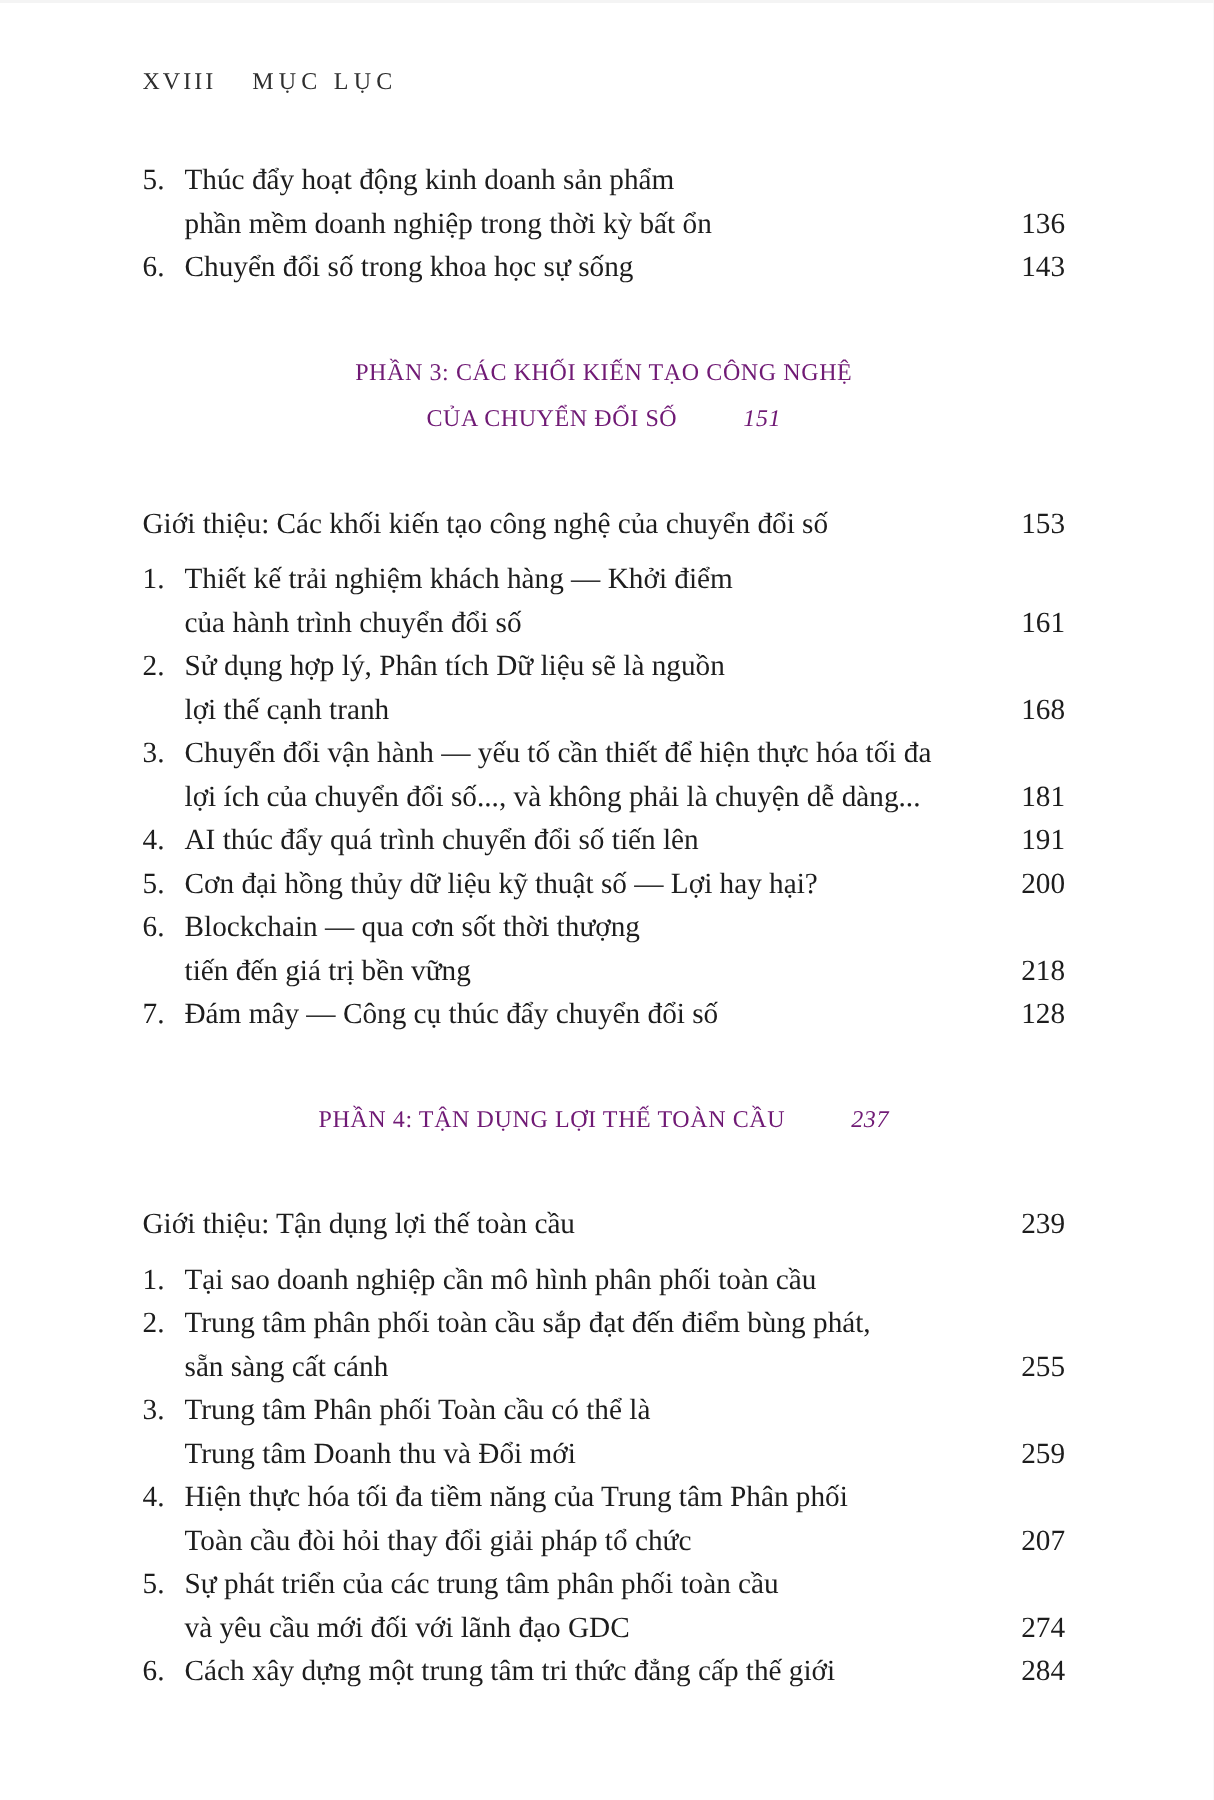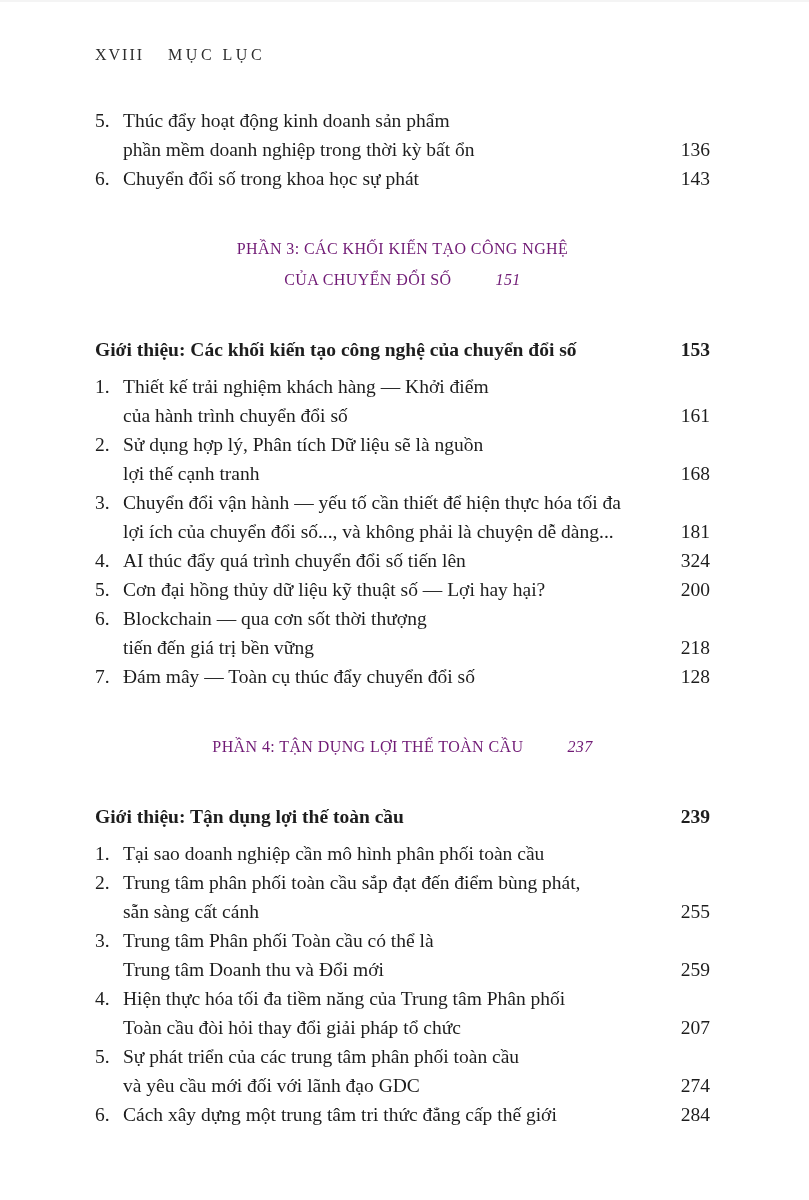--- a/index.html
+++ b/index.html
@@ -31,21 +31,21 @@
   }
   .running-header .folio { letter-spacing: 2px; }
   .running-header .rtitle { letter-spacing: 3.5px; }
 
   
   .toc {
     font-size: 19.5px;
     line-height: 29px;
   }
   .entry { margin: 0; }
-  .entry.intro { margin-bottom: 8px; font-weight: bold; }
+  .entry.intro { margin-bottom: 8px; }
   .row {
     display: flex;
     align-items: baseline;
   }
   .num {
     flex: 0 0 28px;
     width: 28px;
   }
   .row.cont { padding-left: 28px; }
   .text {
@@ -87,21 +87,21 @@
           <span class="text">Thúc đẩy hoạt động kinh doanh sản phẩm</span>
         </div>
         <div class="row cont">
           <span class="text">phần mềm doanh nghiệp trong thời kỳ bất ổn</span>
           <span class="pageno">136</span>
         </div>
       </div>
       <div class="entry">
         <div class="row">
           <span class="num">6.</span>
-          <span class="text">Chuyển đổi số trong khoa học sự phát</span>
+          <span class="text">Chuyển đổi số trong khoa học sự sống</span>
           <span class="pageno">143</span>
         </div>
       </div>
       <div class="heading">
         <div class="heading-line"><span class="heading-text">PHẦN 3: CÁC KHỐI KIẾN TẠO CÔNG NGHỆ</span></div>
         <div class="heading-line"><span class="heading-text">CỦA CHUYỂN ĐỔI SỐ</span><span class="heading-page">151</span></div>
       </div>
       <div class="entry intro">
         <div class="row">
           <span class="text">Giới thiệu: Các khối kiến tạo công nghệ của chuyển đổi số</span>
@@ -135,21 +135,21 @@
         </div>
         <div class="row cont">
           <span class="text">lợi ích của chuyển đổi số..., và không phải là chuyện dễ dàng...</span>
           <span class="pageno">181</span>
         </div>
       </div>
       <div class="entry">
         <div class="row">
           <span class="num">4.</span>
           <span class="text">AI thúc đẩy quá trình chuyển đổi số tiến lên</span>
-          <span class="pageno">324</span>
+          <span class="pageno">191</span>
         </div>
       </div>
       <div class="entry">
         <div class="row">
           <span class="num">5.</span>
           <span class="text">Cơn đại hồng thủy dữ liệu kỹ thuật số — Lợi hay hại?</span>
           <span class="pageno">200</span>
         </div>
       </div>
       <div class="entry">
@@ -158,21 +158,21 @@
           <span class="text">Blockchain — qua cơn sốt thời thượng</span>
         </div>
         <div class="row cont">
           <span class="text">tiến đến giá trị bền vững</span>
           <span class="pageno">218</span>
         </div>
       </div>
       <div class="entry">
         <div class="row">
           <span class="num">7.</span>
-          <span class="text">Đám mây — Toàn cụ thúc đẩy chuyển đổi số</span>
+          <span class="text">Đám mây — Công cụ thúc đẩy chuyển đổi số</span>
           <span class="pageno">128</span>
         </div>
       </div>
       <div class="heading">
         <div class="heading-line"><span class="heading-text">PHẦN 4: TẬN DỤNG LỢI THẾ TOÀN CẦU</span><span class="heading-page">237</span></div>
       </div>
       <div class="entry intro">
         <div class="row">
           <span class="text">Giới thiệu: Tận dụng lợi thế toàn cầu</span>
           <span class="pageno">239</span>

